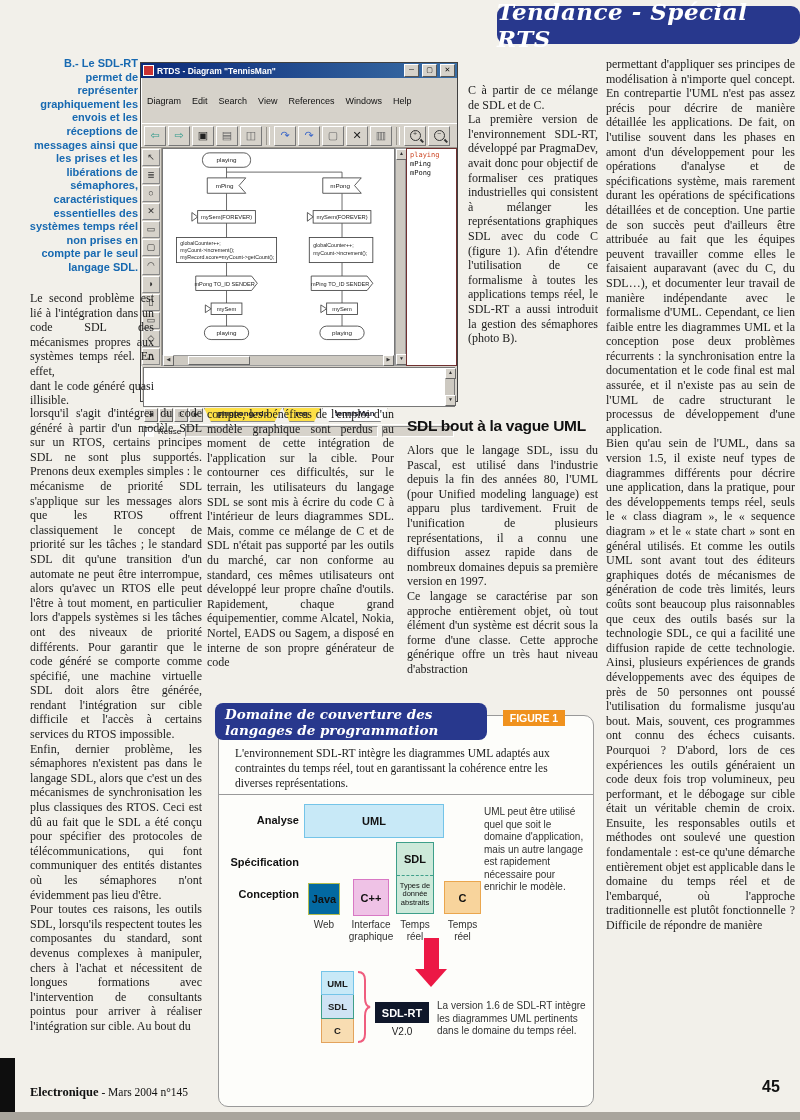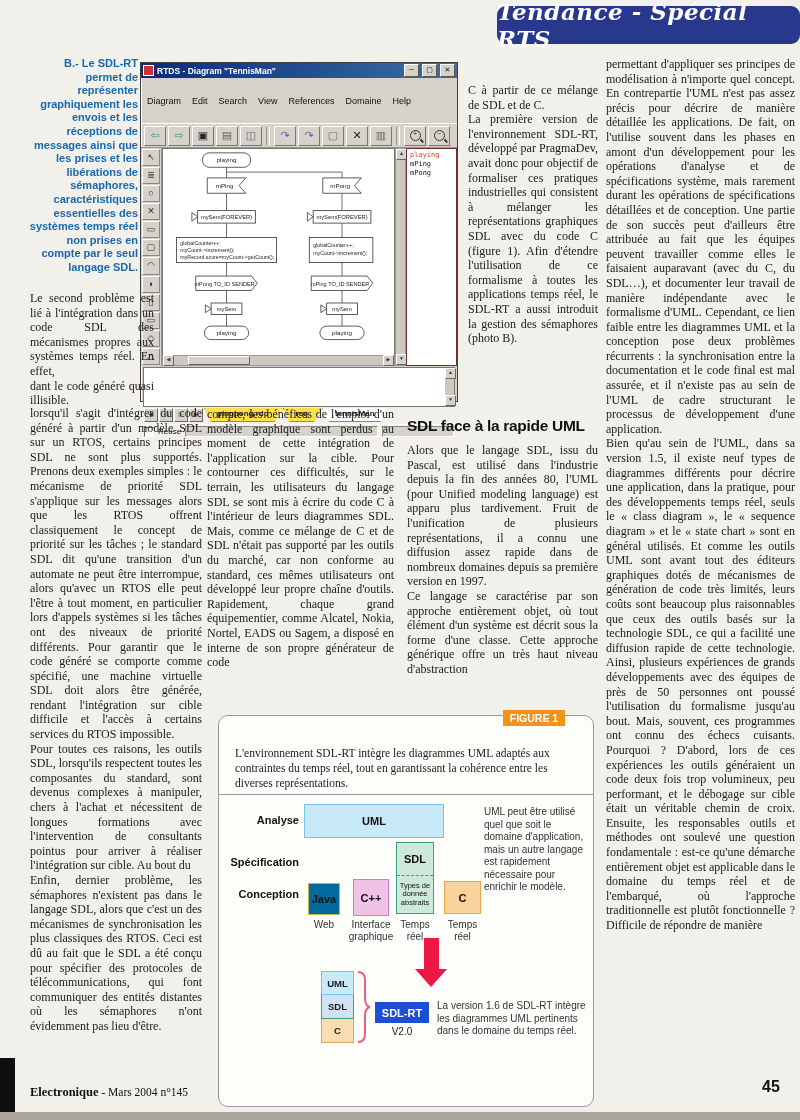--- a/index.html
+++ b/index.html
@@ -102,21 +102,21 @@
   .arrow-shaft{position:absolute;left:205px;top:222px;width:15px;height:32px;background:#ec1845;}
   .arrow-head{position:absolute;left:196px;top:253px;width:0;height:0;
               border-left:16px solid transparent;border-right:16px solid transparent;border-top:18px solid #ec1845;}
   .stack{position:absolute;left:102px;top:255px;width:33px;}
   .sbox{height:24px;box-sizing:border-box;display:flex;align-items:center;justify-content:center;
         font-weight:bold;font-size:9.5px;}
   .s-uml{background:#c8e9f7;border:1px solid #74c4e8;}
   .s-sdl{background:#cfe3f4;border:1px solid #3e9f8a;border-top:none;}
   .s-c  {background:#f8ddb2;border:1px solid #e3a35c;border-top:none;}
   .brace{position:absolute;left:137px;top:255px;}
-  .sdlrt{position:absolute;left:156px;top:286px;width:54px;height:21px;background:#1d4ed8;color:#fff;
+  .sdlrt{position:absolute;left:156px;top:286px;width:54px;height:21px;background:#0f172a;color:#fff;
          font-weight:bold;font-size:11px;display:flex;align-items:center;justify-content:center;}
   .version{position:absolute;left:156px;top:310px;width:54px;text-align:center;font-size:10px;color:#222;}
   .bottomnote{position:absolute;left:218px;top:284px;width:150px;font-size:10px;line-height:12.5px;color:#333;}
   
   .footerline{position:absolute;left:30px;top:1085px;font-size:11.5px;color:#111;}
   .footerline b{font-size:12.5px;}
   .pagenum{position:absolute;left:762px;top:1078px;font-family:"Liberation Sans",sans-serif;
            font-weight:bold;font-size:16px;color:#111;}
   .edge-black{position:absolute;left:0;top:1058px;width:15px;height:62px;background:#0e0e0e;}
   .edge-bottom{position:absolute;left:0;top:1112px;width:800px;height:8px;background:#a9a59d;}
@@ -140,21 +140,21 @@
       <span class="winbtn">─</span>
       <span class="winbtn">▢</span>
       <span class="winbtn">✕</span>
     </div>
     <div class="menubar">
       <span>Diagram</span>
       <span>Edit</span>
       <span>Search</span>
       <span>View</span>
       <span>References</span>
-      <span>Domaine</span>
+      <span>Windows</span>
       <span>Help</span>
     </div>
     <div class="toolbar">
       <span class="tb teal">⇦</span>
       <span class="tb teal">⇨</span>
       <span class="tb dark">▣</span>
       <span class="tb gray">▤</span>
       <span class="tb gray">◫</span>
       <span class="tbsep"></span>
       <span class="tb blue">↷</span>
@@ -275,41 +275,42 @@
       <span class="statusseg" style="width:70px"></span>
     </div>
   </div>
 
   <div class="txt col1a">
     <p>Le second problème est lié à l'intégration dans un code SDL des mécanismes propres aux systèmes temps réel. En effet,</p>
     <p>dant le code généré quasi illisible.</p>
   </div>
   <div class="txt col1b">
     <p>lorsqu'il s'agit d'intégrer du code généré à partir d'un modèle SDL sur un RTOS, certains principes SDL ne sont plus supportés. Prenons deux exemples simples : le mécanisme de priorité SDL s'applique sur les messages alors que les RTOS offrent classiquement le concept de priorité sur les tâches ; le standard SDL dit qu'une transition d'un automate ne peut être interrompue, alors qu'avec un RTOS elle peut l'être à tout moment, en particulier lors d'appels systèmes si les tâches ont des niveaux de priorité différents. Pour garantir que le code généré se comporte comme spécifié, une machine virtuelle SDL doit alors être générée, rendant l'intégration sur cible difficile et l'accès à certains services du RTOS impossible.</p>
+    <p>Enfin, dernier problème, les sémaphores n'existent pas dans le langage SDL, alors que c'est un des mécanismes de synchronisation les plus classiques des RTOS. Ceci est dû au fait que le SDL a été conçu pour spécifier des protocoles de télécommunications, qui font communiquer des entités distantes où les sémaphores n'ont évidemment pas lieu d'être.</p>
     <p>Pour toutes ces raisons, les outils SDL, lorsqu'ils respectent toutes les composantes du standard, sont devenus complexes à manipuler, chers à l'achat et nécessitent de longues formations avec l'intervention de consultants pointus pour arriver à réaliser l'intégration sur cible. Au bout du</p>
-    <p>Enfin, dernier problème, les sémaphores n'existent pas dans le langage SDL, alors que c'est un des mécanismes de synchronisation les plus classiques des RTOS. Ceci est dû au fait que le SDL a été conçu pour spécifier des protocoles de télécommunications, qui font communiquer des entités distantes où les sémaphores n'ont évidemment pas lieu d'être.</p>
   </div>
   <div class="txt col2">
     <p>compte, les bénéfices de l'emploi d'un modèle graphique sont perdus au moment de cette intégration de l'application sur la cible. Pour contourner ces difficultés, sur le terrain, les utilisateurs du langage SDL se sont mis à écrire du code C à l'intérieur de leurs diagrammes SDL. Mais, comme ce mélange de C et de SDL n'était pas supporté par les outils du marché, car non conforme au standard, ces mêmes utilisateurs ont développé leur propre chaîne d'outils. Rapidement, chaque grand équipementier, comme Alcatel, Nokia, Nortel, EADS ou Sagem, a disposé en interne de son propre générateur de code</p>
   </div>
   <div class="txt col3a">
     <p>C à partir de ce mélange de SDL et de C.</p>
     <p>La première version de l'environnement SDL-RT, développé par PragmaDev, avait donc pour objectif de formaliser ces pratiques industrielles qui consistent à mélanger les représentations graphiques SDL avec du code C (figure 1). Afin d'étendre l'utilisation de ce formalisme à toutes les applications temps réel, le SDL-RT a aussi introduit la gestion des sémaphores (photo B).</p>
   </div>
-  <div class="h-uml">SDL face à la rapide UML</div>
+  <div class="h-uml">SDL bout à la vague UML</div>
   <div class="txt col3b">
     <p>Alors que le langage SDL, issu du Pascal, est utilisé dans l'industrie depuis la fin des années 80, l'UML (pour Unified modeling language) est apparu plus tardivement. Fruit de l'unification de plusieurs représentations, il a connu une diffusion assez rapide dans de nombreux domaines depuis sa première version en 1997.</p>
     <p>Ce langage se caractérise par son approche entièrement objet, où tout élément d'un système est décrit sous la forme d'une classe. Cette approche générique offre un très haut niveau d'abstraction</p>
   </div>
   <div class="txt col4">
     <p>permettant d'appliquer ses principes de modélisation à n'importe quel concept. En contrepartie l'UML n'est pas assez précis pour décrire de manière détaillée les applications. De fait, on l'utilise souvent dans les phases en amont d'un développement pour les opérations d'analyse et de spécifications système, mais rarement durant les opérations de spécifications détaillées et de conception. Une partie de son succès peut d'ailleurs être attribuée au fait que les équipes peuvent travailler comme elles le faisaient auparavant (avec du C, du SDL…), et documenter leur travail de manière indépendante avec le formalisme d'UML. Cependant, ce lien faible entre les diagrammes UML et la conception pose deux problèmes récurrents : la synchronisation entre la documentation et le code final est mal assurée, et il n'existe pas au sein de l'UML de cadre structurant le processus de développement d'une application.</p>
     <p>Bien qu'au sein de l'UML, dans sa version 1.5, il existe neuf types de diagrammes différents pour décrire une application, dans la pratique, pour des développements temps réel, seuls le « class diagram », le « sequence diagram » et le « state chart » sont en général utilisés. Et comme les outils UML sont avant tout des éditeurs graphiques dotés de mécanismes de génération de code très limités, leurs coûts sont beaucoup plus raisonnables que ceux des outils basés sur la technologie SDL, ce qui a facilité une diffusion rapide de cette technologie. Ainsi, plusieurs expériences de grands développements avec des équipes de près de 50 personnes ont poussé l'utilisation du formalisme jusqu'au bout. Mais, souvent, ces programmes ont connu des échecs cuisants. Pourquoi ? D'abord, lors de ces expériences les outils généraient un code deux fois trop volumineux, peu performant, et le débogage sur cible était un véritable chemin de croix. Ensuite, les responsables outils et méthodes ont soulevé une question fondamentale : est-ce qu'une démarche entièrement objet est applicable dans le domaine du temps réel et de l'embarqué, où l'approche traditionnelle est plutôt fonctionnelle ? Difficile de répondre de manière</p>
   </div>
 
   <div class="figure">
+    <div class="fig-header">Domaine de couverture des langages de programmation</div>
     <div class="fig-badge">FIGURE 1</div>
     <div class="fig-caption">L'environnement SDL-RT intègre les diagrammes UML adaptés aux contraintes du temps réel, tout en garantissant la cohérence entre les diverses représentations.</div>
     <div class="fig-divider"></div>
 
     <div class="rowlab" style="top:98px">Analyse</div>
     <div class="rowlab" style="top:140px">Spécification</div>
     <div class="rowlab" style="top:172px">Conception</div>
 
     <div class="fbox b-uml">UML</div>
     <div class="fbox b-sdl">

